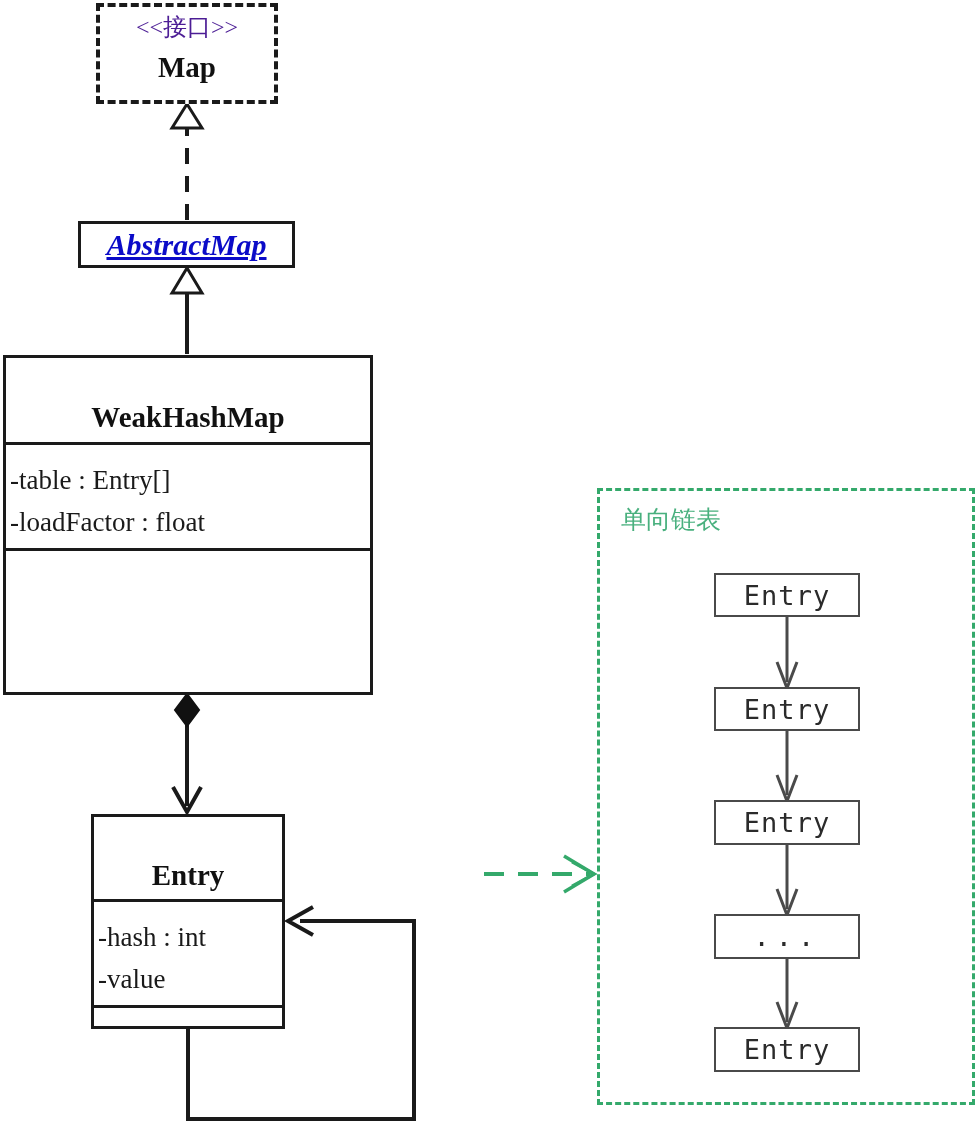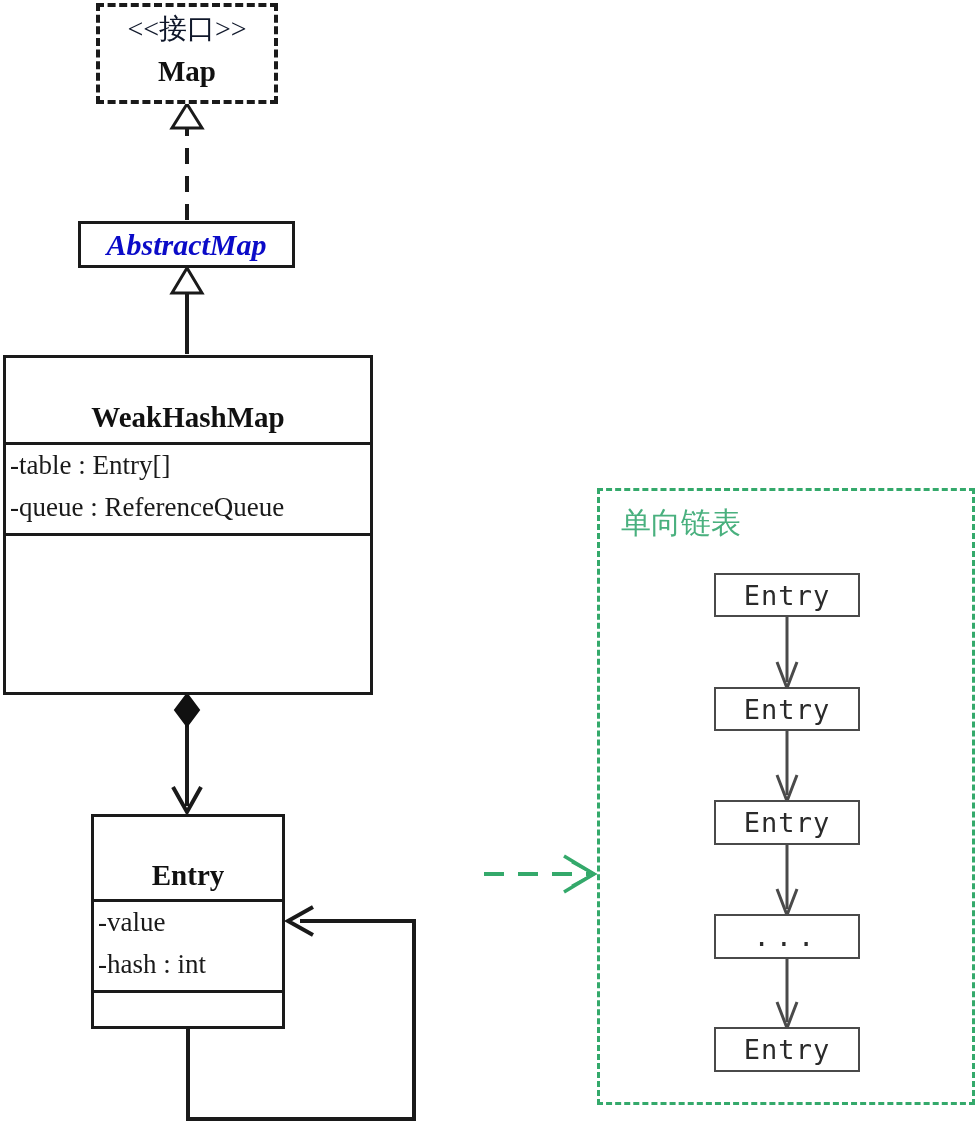--- a/index.html
+++ b/index.html
@@ -32,30 +32,30 @@
     text-align: center;
     font-weight: bold;
     font-size: 29px;
     color: #111111;
     line-height: 1.0;
     font-family: "Liberation Serif", serif;
     margin-top: 36px;
   }
   .uml-stereotype {
     text-align: center;
-    font-size: 28px;
-    color: #0f172a;
+    font-size: 24px;
+    color: #4c1d95;
     font-family: "Liberation Serif", serif;
     line-height: 1.0;
   }
   .uml-divider {
     border-top: 3px solid #1a1a1a;
   }
   .attr-list {
-    padding: 0 2px 4px 4px;
+    padding: 15px 2px 4px 4px;
   }
   .attr {
     font-size: 27px;
     color: #1a1a1a;
     line-height: 1.55;
     white-space: nowrap;
     font-family: "Liberation Serif", serif;
   }
   .ops-empty {
     height: 30px;
@@ -63,20 +63,21 @@
 
   
   .abstract-label {
     color: #0b0bc8;
     font-style: italic;
     font-weight: bold;
     font-size: 30px;
     text-align: center;
     line-height: 1.0;
     font-family: "Liberation Serif", serif;
+    text-decoration: underline;
   }
 
   
   .node-box {
     position: absolute;
     box-sizing: border-box;
     background: #ffffff;
     border: 2px solid #4a4a4a;
     display: flex;
     align-items: center;
@@ -92,21 +93,21 @@
   
   .group-box {
     position: absolute;
     box-sizing: border-box;
     border: 3px dashed #34a96b;
     background: transparent;
   }
   .group-label {
     position: absolute;
     color: #49b07e;
-    font-size: 30px;
+    font-size: 25px;
     font-family: "Liberation Sans", sans-serif;
     white-space: nowrap;
   }
 
   
   #connectors {
     position: absolute;
     left: 0;
     top: 0;
     width: 979px;
@@ -183,32 +184,32 @@
 
   <div class="uml-box" style="left:78px; top:221px; width:217px; height:47px; display:flex; align-items:center; justify-content:center;">
     <div class="abstract-label">AbstractMap</div>
   </div>
 
   <div class="uml-box" style="left:3px; top:355px; width:370px; height:340px;">
     <div class="uml-header" style="padding:9px 0 10px;">WeakHashMap</div>
     <div class="uml-divider"></div>
     <div class="attr-list">
       <div class="attr">-table : Entry[]</div>
-      <div class="attr">-queue : ReferenceQueue</div>
+      <div class="attr">-loadFactor : float</div>
     </div>
     <div class="uml-divider"></div>
     <div class="ops-empty"></div>
   </div>
 
   <div class="uml-box" style="left:91px; top:814px; width:194px; height:215px;">
     <div class="uml-header" style="padding:8px 0 9px;">Entry</div>
     <div class="uml-divider"></div>
     <div class="attr-list">
+      <div class="attr">-hash : int</div>
       <div class="attr">-value</div>
-      <div class="attr">-hash : int</div>
     </div>
     <div class="uml-divider"></div>
     <div class="ops-empty" style="height:32px;"></div>
   </div>
 
   <div class="group-box" style="left:597px; top:488px; width:378px; height:617px;"></div>
   <div class="group-label" style="left:621px; top:503px;">单向链表</div>
 
   <div class="node-box" style="left:714px; top:573px; width:146px; height:44px;">
     <span class="node-label">Entry</span>

